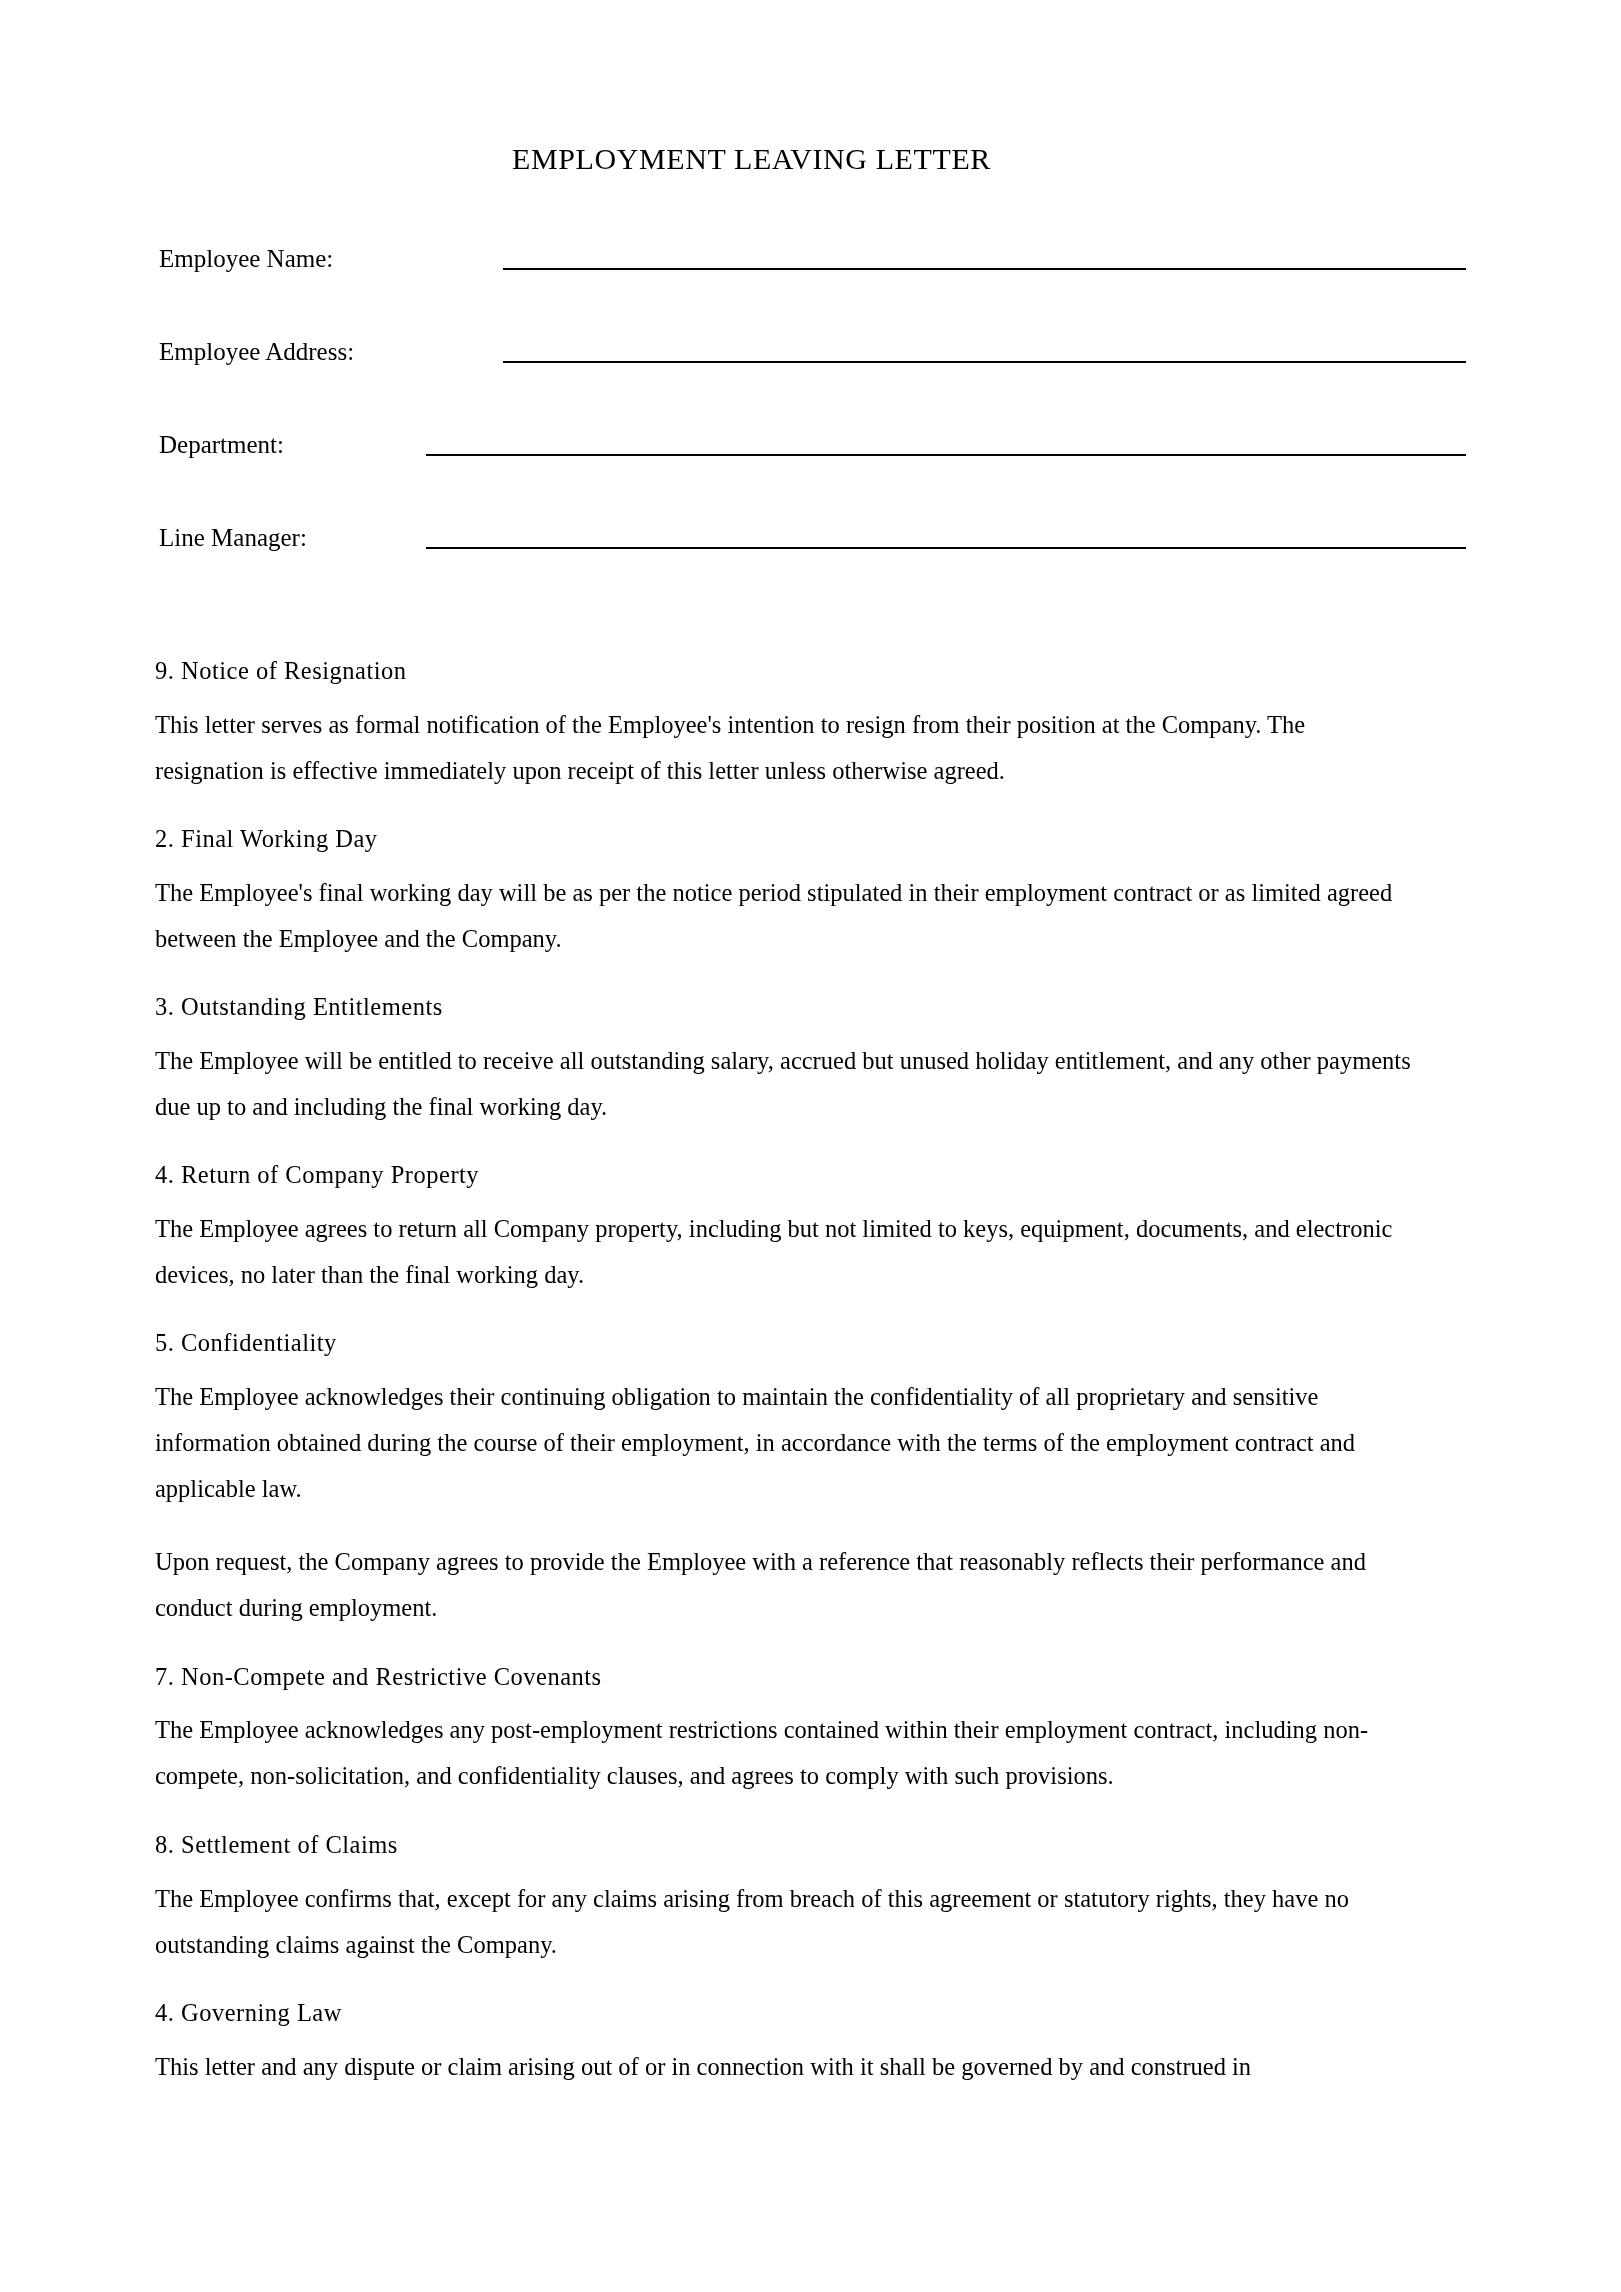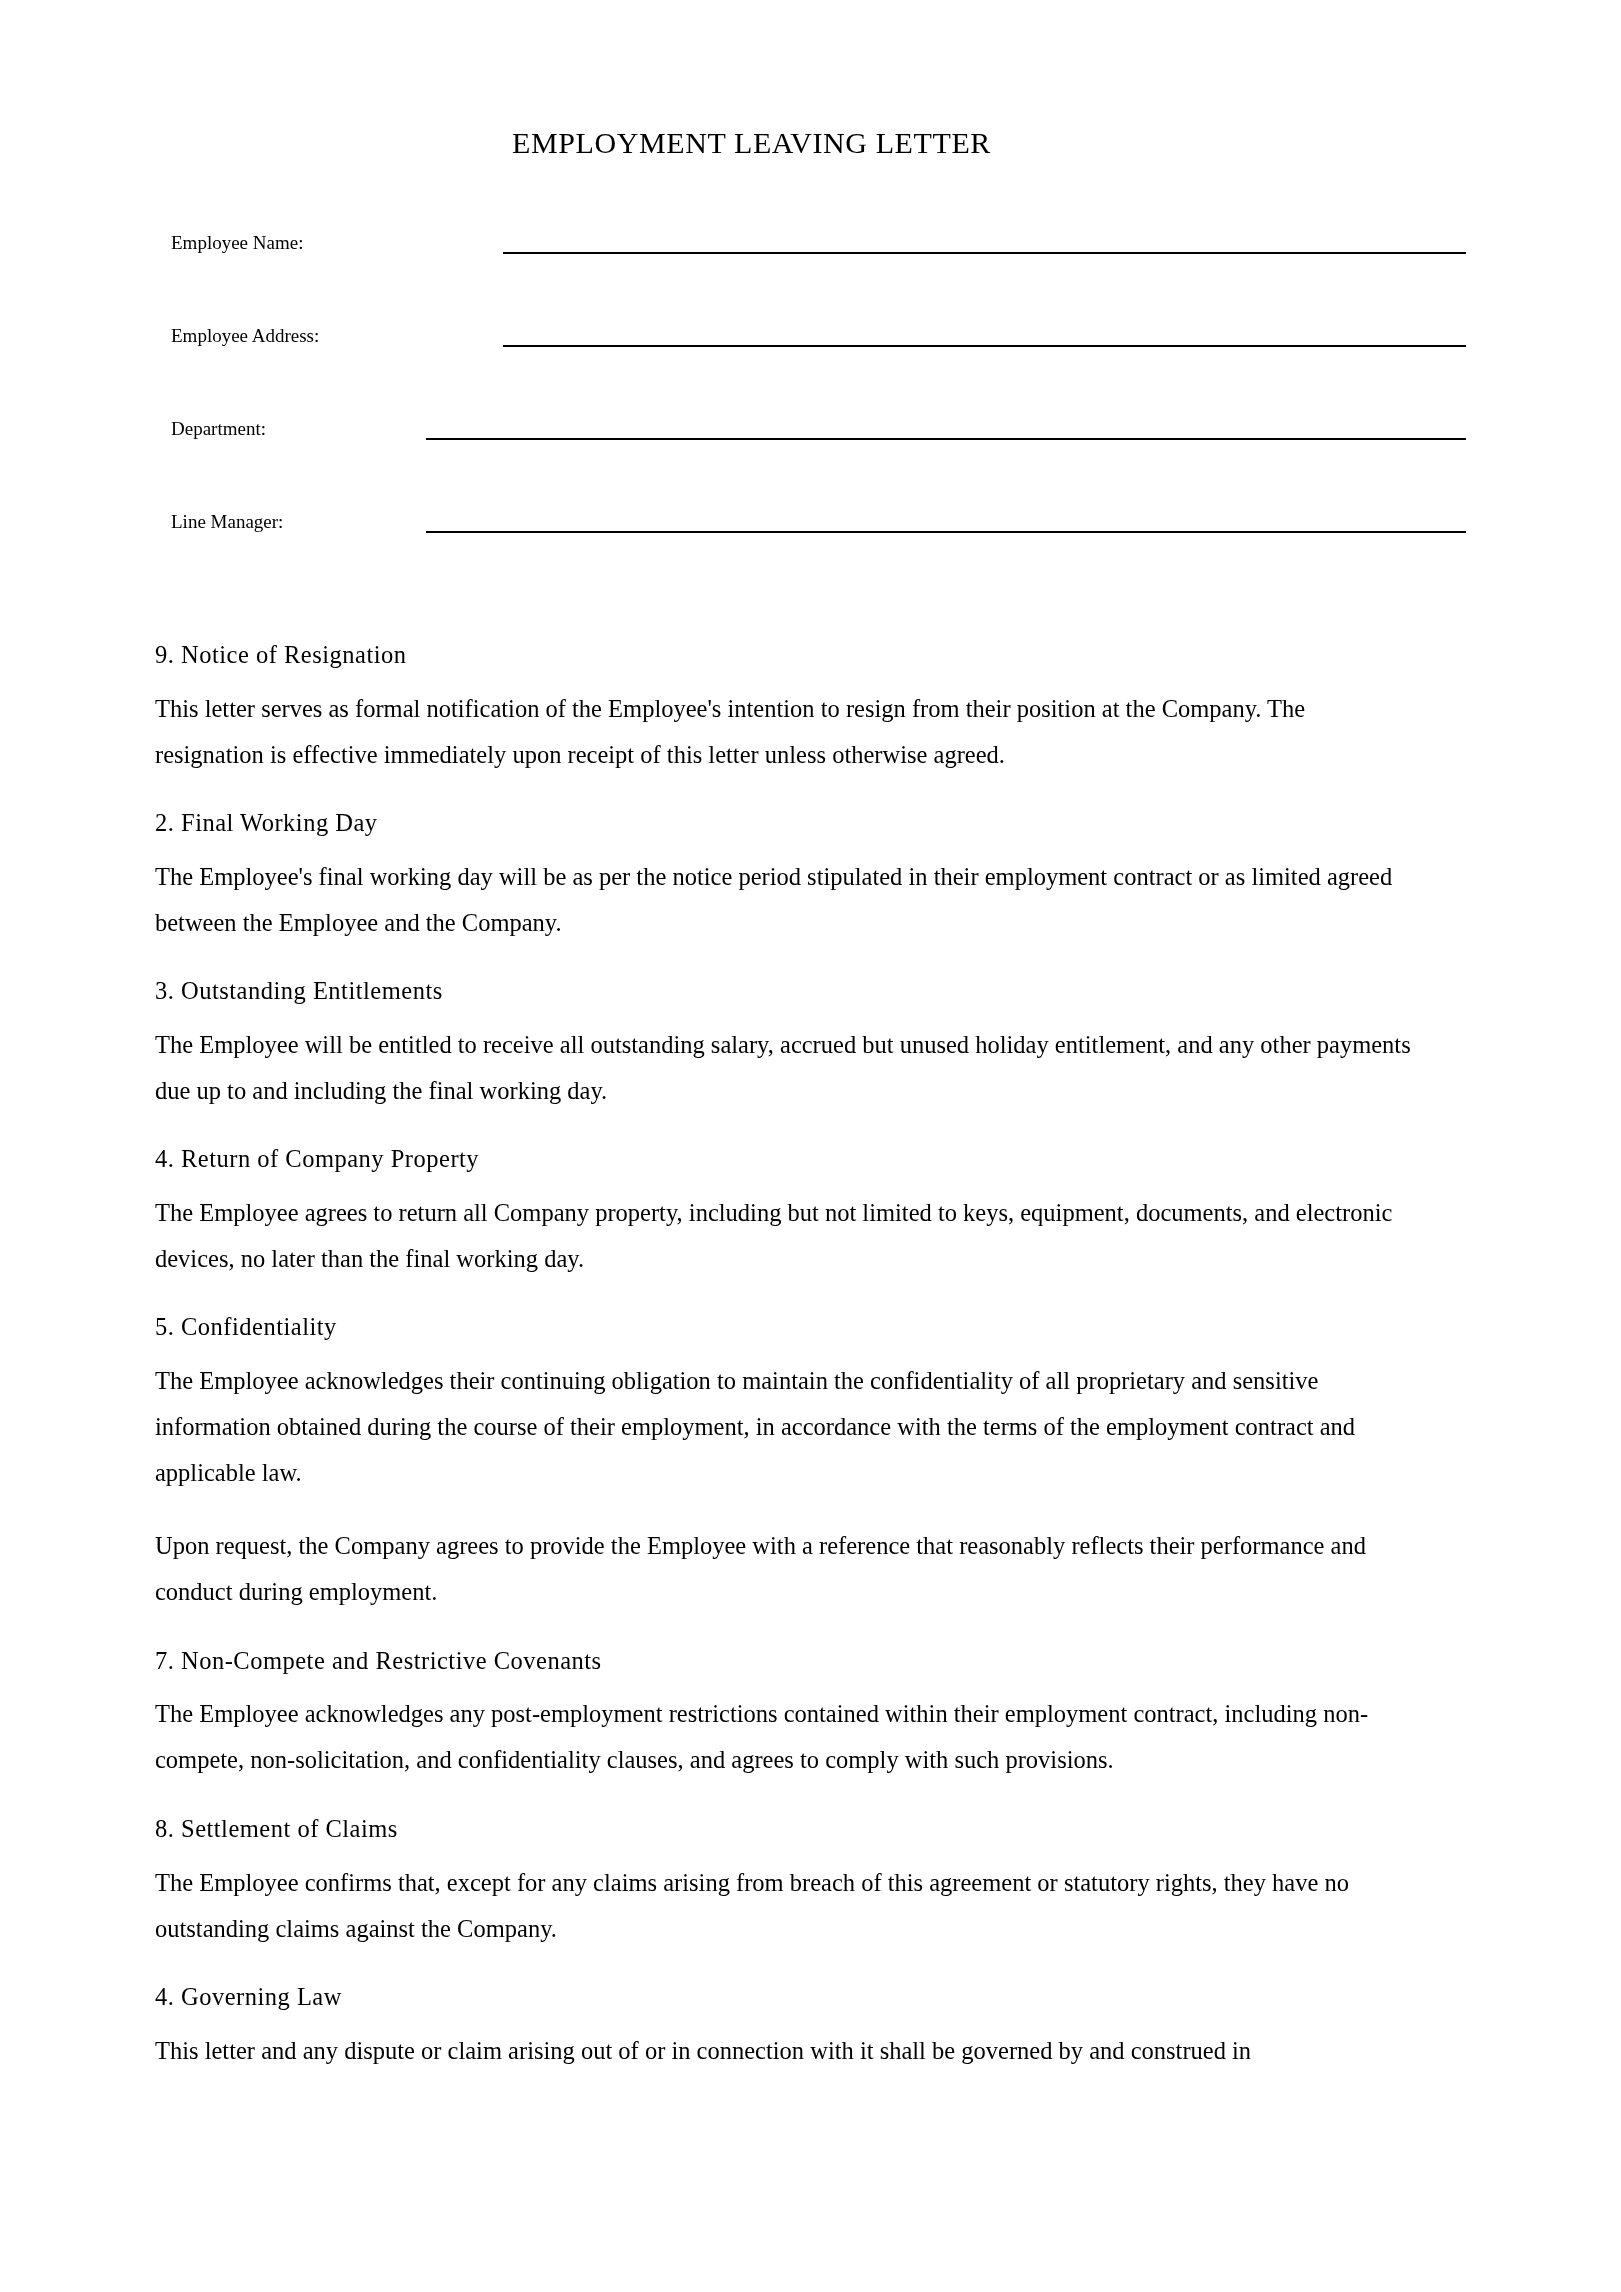--- a/index.html
+++ b/index.html
@@ -14,21 +14,21 @@
     color: #000000;
     -webkit-font-smoothing: antialiased;
     overflow: hidden;
   }
   .page {
     position: relative;
     width: 1621px;
     height: 2293px;
     background: #ffffff;
     box-sizing: border-box;
-    padding: 0 155px 0 155px;
+    padding: 16px 155px 0 155px;
   }
 
   
   .doc-title {
     text-align: center;
     font-size: 30px;
     font-weight: 400;
     letter-spacing: 0.6px;
     margin: 0;
     padding-top: 125px;
@@ -40,23 +40,23 @@
   
   .fields {
     margin-top: 65px;
   }
   .field-row {
     position: relative;
     height: 93px;
   }
   .field-label {
     position: absolute;
-    left: 16px;
+    left: 4px;
     top: 0;
-    font-size: 19px;
+    font-size: 25px;
     line-height: 33px;
     white-space: nowrap;
   }
   .field-rule {
     position: absolute;
     right: 0;
     top: 25.5px;
     height: 0;
     border-bottom: 2.9px solid #000000;
   }

